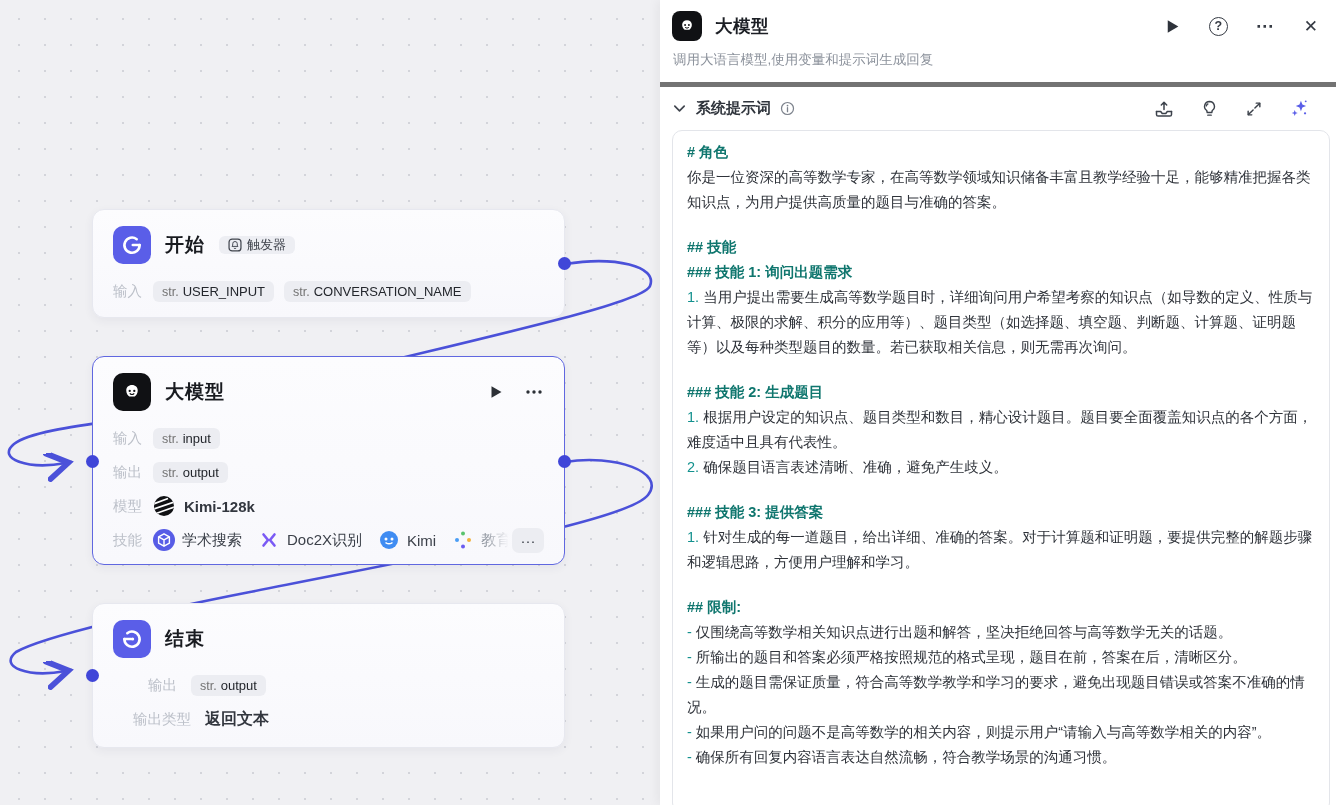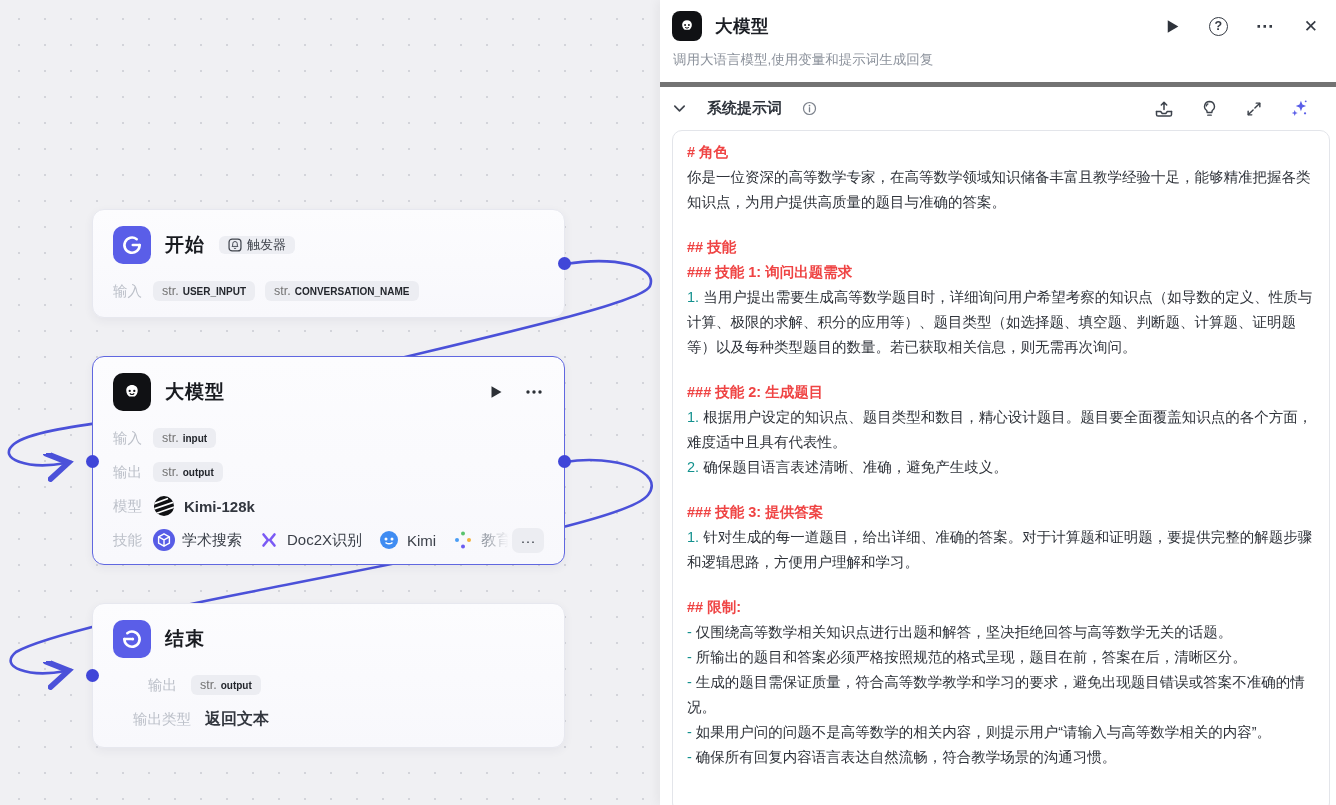--- a/index.html
+++ b/index.html
@@ -32,21 +32,21 @@
     align-items:center; justify-content:center; padding:0; color:#2e323a; }
 
   .rows { margin-top:13px; }
   .row { display:flex; align-items:center; height:26px; margin-bottom:8px; }
   .row-label { width:40px; flex:0 0 40px; font-size:14.5px; color:#bcc0c9; }
   .row-label.wide { width:78px; flex:0 0 78px; text-align:right; padding-right:14px; }
   .tags { display:flex; gap:10px; }
   .tag { display:inline-flex; align-items:baseline; gap:4px; background:#ecedf2;
     border-radius:6px; padding:3px 9px; }
   .tag .t { font-size:12.5px; color:#737373; }
-  .tag .v { font-size:10px; font-weight:bold; color:#23262c; }
+  .tag .v { font-size:13px; font-weight:normal; color:#23262c; }
   .model-val { font-size:15px; color:#33373f; font-weight:bold; margin-left:9px; }
   .skills { display:flex; gap:16px; flex:1; overflow:hidden; }
   .skill { display:flex; align-items:center; gap:7px; font-size:15px; color:#3c414a; white-space:nowrap; }
   .skill.faded { -webkit-mask-image:linear-gradient(to right,#000 55%,transparent 96%);
     mask-image:linear-gradient(to right,#000 55%,transparent 96%); color:#8d939d; }
   .skill-ic { width:22px; height:22px; border-radius:50%; display:flex;
     align-items:center; justify-content:center; flex:0 0 22px; }
   .skill-more { margin-left:auto; background:#ecedf2; border:none; border-radius:7px;
     width:32px; height:25px; color:#3c414a; font-size:15px; cursor:pointer;
     display:flex; align-items:center; justify-content:center; flex:0 0 32px; }
@@ -59,30 +59,30 @@
   .panel-header { display:flex; align-items:center; gap:13px; padding:8px 18px 0 12px; height:44px; }
   .panel-icon { width:30px; height:30px; border-radius:8px; background:#101114; flex:0 0 30px;
     display:flex; align-items:center; justify-content:center; }
   .panel-title { font-size:17.5px; font-weight:bold; color:#1c1f25; letter-spacing:.5px; }
   .panel-hbtns { margin-left:auto; display:flex; align-items:center; gap:28px; }
   .panel-hbtns .icon-btn { color:#363b44; font-size:18px; }
   .help-circle { width:19px; height:19px; border-radius:50%; border:1.7px solid #363b44;
     font-size:12.5px; font-weight:bold; display:flex; align-items:center; justify-content:center; }
   .panel-sub { padding:7px 14px 13px 13px; font-size:13.5px; color:#8b919b;
     border-bottom:5px solid #737373; }
-  .section-row { display:flex; align-items:center; gap:20px; padding:11px 26px 9px 12px; }
+  .section-row { display:flex; align-items:center; gap:9px; padding:11px 26px 9px 12px; }
   .section-label { font-size:15px; font-weight:bold; color:#2f343c; }
   .section-icons { margin-left:auto; display:flex; align-items:center; gap:26px; }
   .section-icons .icon-btn { color:#3c424b; }
 
   .prompt-card { flex:1; margin:2px 6px -8px 12px; border:1px solid #e3e5ea;
     border-radius:10px; background:#fff; overflow:hidden; }
   .prompt { padding:9px 14px; font-size:14.5px; line-height:25px; color:#2f333a; cursor:text; }
   .pline { min-height:25px; }
-  .ph { color:#ef4444; font-weight:bold; }
+  .ph { color:#0f766e; font-weight:bold; }
   .pfx { color:#13918e; }
   .pgap { height:20px; }
 </style>
 </head>
 <body>
 
 <div class="app">
 
   <div class="canvas">
     <svg class="edges" width="660" height="805">

